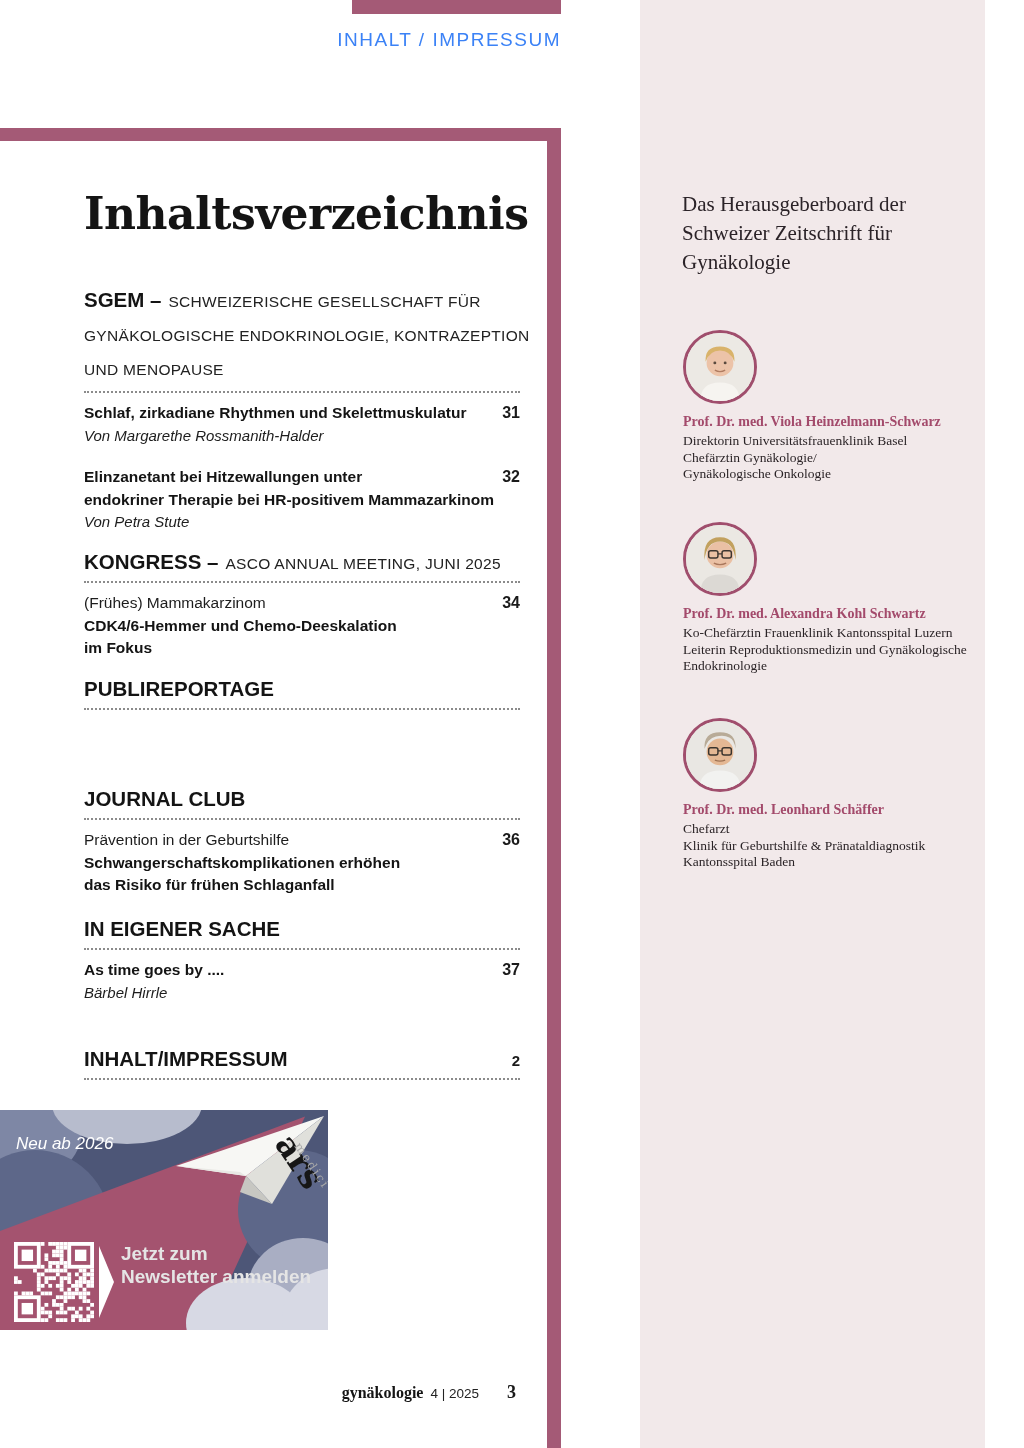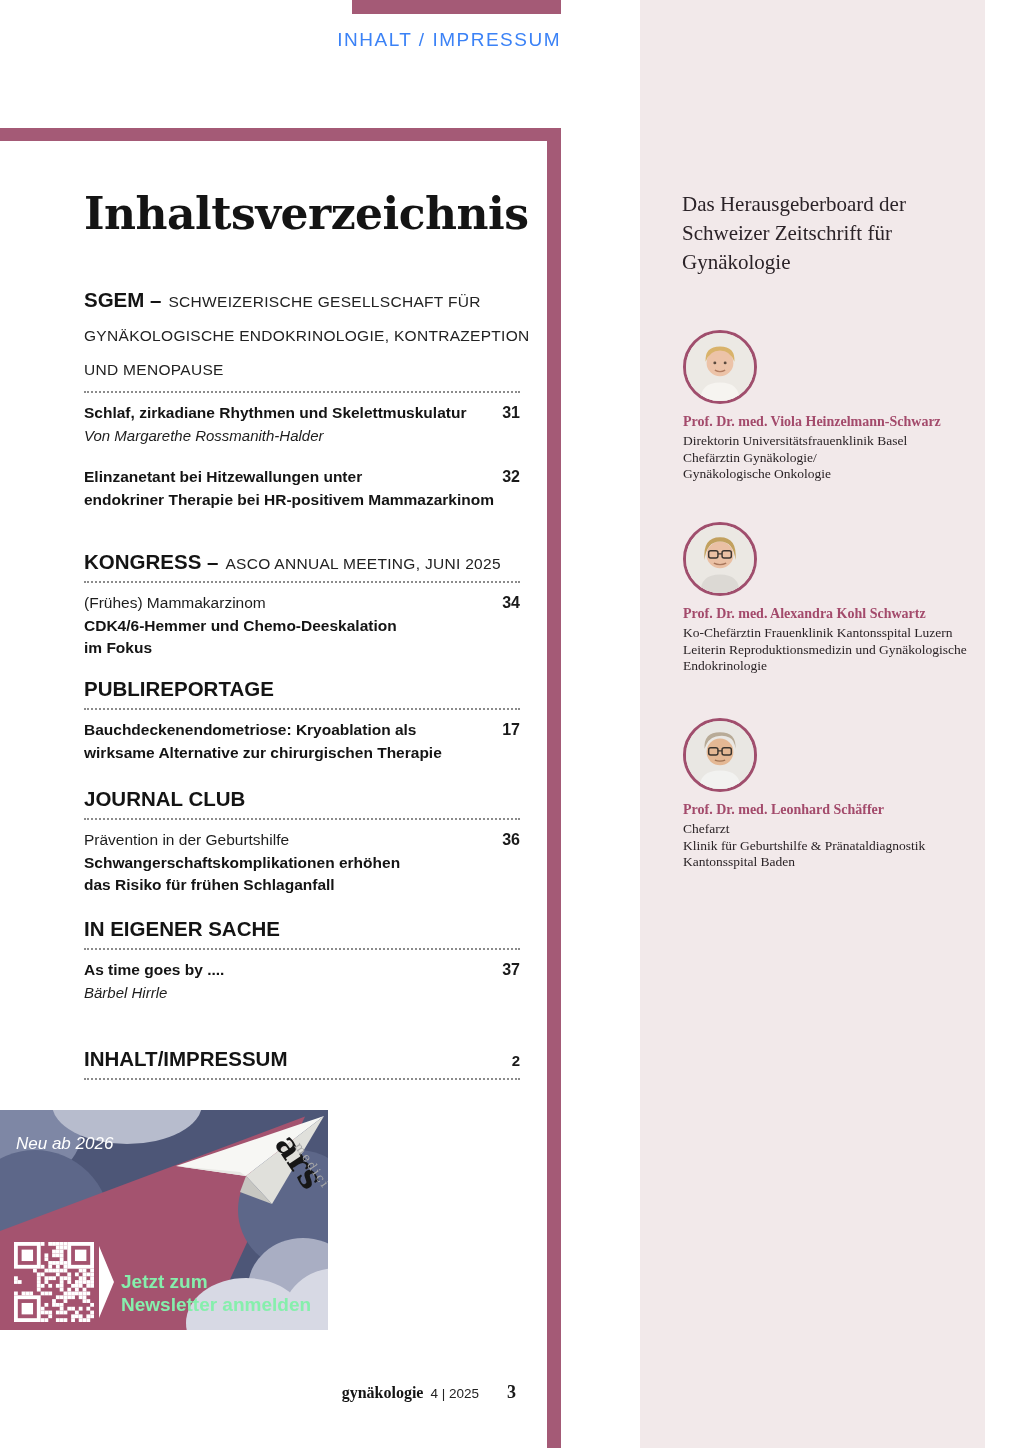--- a/index.html
+++ b/index.html
@@ -54,22 +54,22 @@
   .cloud { position:absolute; border-radius:50%; }
   .wedge { position:absolute; inset:0; background:#a4536f;
            clip-path:polygon(0 55%, 93% 3%, 63% 100%, 0 100%); }
   .plane { position:absolute; left:170px; top:0; width:162px; height:112px; }
   .ad-kicker { position:absolute; left:16px; top:24px; font-style:italic; font-size:17px; color:#fff; }
   .ad-headline { position:absolute; left:14px; top:50px; font-family:"Liberation Serif", serif;
                  font-weight:700; font-size:29px; line-height:34px; color:#fff; }
   .ad-qr { position:absolute; left:14px; top:132px; width:80px; height:80px; }
   .ad-chevron { position:absolute; left:99px; top:136px; width:15px; height:72px; background:#fff;
                 clip-path:polygon(0 0, 100% 50%, 0 100%); }
-  .ad-cta { position:absolute; left:121px; top:160px; font-weight:700; font-size:19px;
-            line-height:23px; color:#86efac; }
+  .ad-cta { position:absolute; left:121px; top:132px; font-weight:700; font-size:19px;
+            line-height:23px; color:#e5e5e5; }
 
   
   .footer { position:absolute; left:84px; top:1382px; width:436px; display:flex;
             justify-content:flex-end; align-items:baseline; padding-right:4px; }
   .f-journal { font-family:"Liberation Serif", serif; font-weight:700; font-size:16px; color:#141414; }
   .f-issue { font-size:13.5px; color:#222; margin-left:7px; }
   .f-page  { font-family:"Liberation Serif", serif; font-weight:700; font-size:18px; margin-left:28px; }
 </style>
 </head>
 <body>
@@ -93,20 +93,21 @@
     <div class="e-text">
       <div class="e-title">Schlaf, zirkadiane Rhythmen und Skelettmuskulatur</div>
       <div class="e-author">Von Margarethe Rossmanith-Halder</div>
     </div>
     <div class="e-page">31</div>
   </div>
   <div class="entry">
     <div class="e-text">
       <div class="e-title">Elinzanetant bei Hitzewallungen unter</div>
       <div class="e-title">endokriner Therapie bei HR-positivem Mammazarkinom</div>
+      <div class="e-author">Von Petra Stute</div>
     </div>
     <div class="e-page">32</div>
   </div>
 </section>
 
 <section class="sec" style="top:549px">
   <div class="sec-h-single">
     <span class="h-bold">KONGRESS –</span><span class="h-caps">ASCO ANNUAL MEETING, JUNI 2025</span>
   </div>
   <div class="dotted"></div>
@@ -118,27 +119,20 @@
     </div>
     <div class="e-page">34</div>
   </div>
 </section>
 
 <section class="sec" style="top:676px">
   <div class="sec-h-single">
     <span class="h-bold">PUBLIREPORTAGE</span>
   </div>
   <div class="dotted"></div>
-  <div class="entry">
-    <div class="e-text">
-      <div class="e-title">Bauchdeckenendometriose: Kryoablation als</div>
-      <div class="e-title">wirksame Alternative zur chirurgischen Therapie</div>
-    </div>
-    <div class="e-page">17</div>
-  </div>
 </section>
 
 <section class="sec" style="top:786px">
   <div class="sec-h-single">
     <span class="h-bold">JOURNAL CLUB</span>
   </div>
   <div class="dotted"></div>
   <div class="entry">
     <div class="e-text">
       <div class="e-kicker">Prävention in der Geburtshilfe</div>

